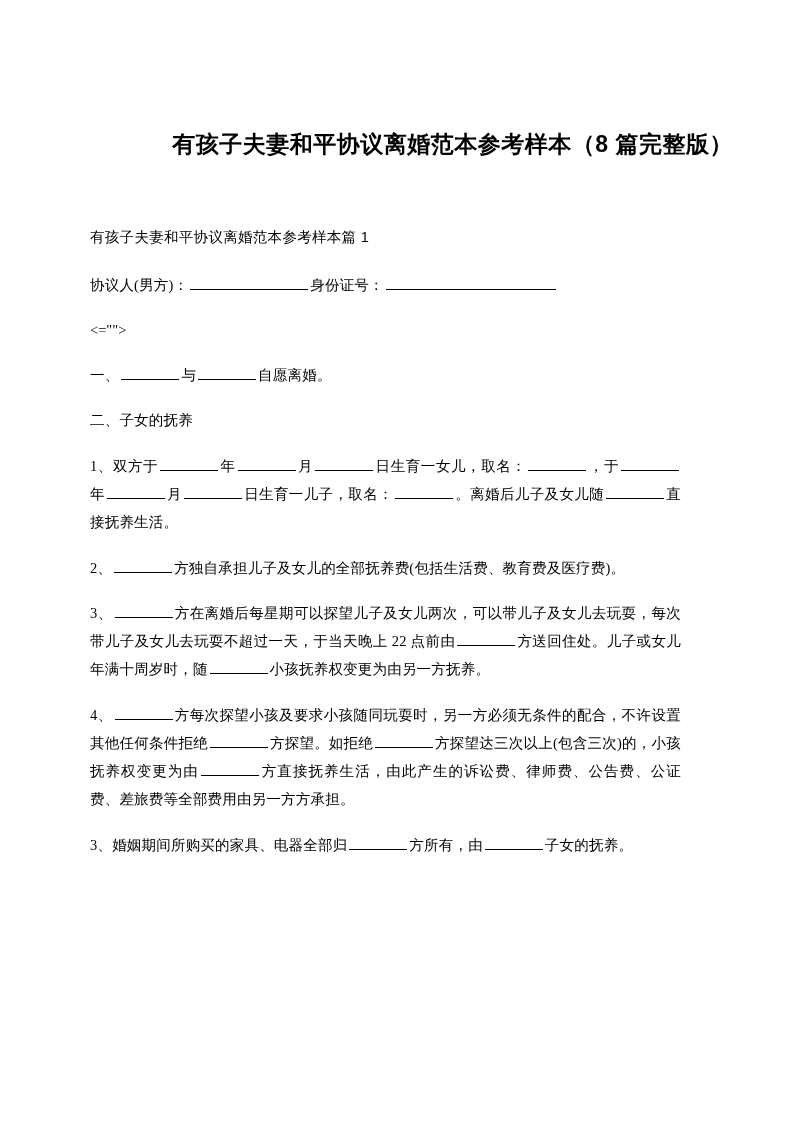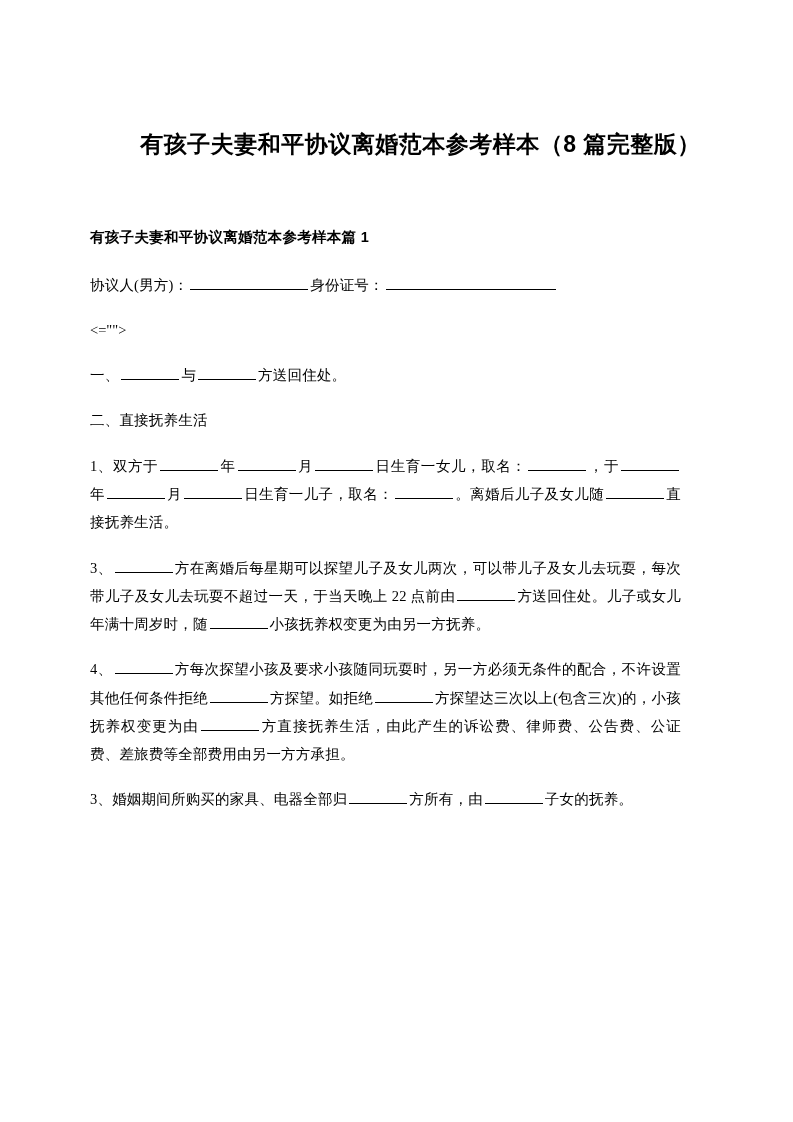--- a/index.html
+++ b/index.html
@@ -20,32 +20,32 @@
     height: 1122px;
     box-sizing: border-box;
     padding: 0;
     position: relative;
   }
   .doc-title {
     font-family: "Liberation Sans", "DejaVu Sans", sans-serif;
     font-weight: bold;
     font-size: 23px;
     line-height: 1.4;
-    text-align: center;
+    text-align: right;
     margin: 0;
     padding: 128px 60px 0 108px;
     letter-spacing: 0.5px;
   }
   .body-wrap {
     padding: 0 96px 0 90px;
     margin-top: 66px;
   }
   .sec-head {
     font-family: "Liberation Sans", "DejaVu Sans", sans-serif;
-    font-weight: bold;
+    font-weight: normal;
     font-size: 14.5px;
     line-height: 1.6;
     margin: 8px 0 22px 0;
     letter-spacing: 0.3px;
   }
   p.para {
     font-size: 14.5px;
     line-height: 1.95;
     margin: 0 16px 17px 0;
     text-align: justify;
@@ -79,29 +79,32 @@
     <div class="sec-head">有孩子夫妻和平协议离婚范本参考样本篇 1</div>
 
     <p class="para">
       <span>协议人(男方)：</span><span class="blank b-lg"></span><span>身份证号：</span><span class="blank b-xl"></span>
     </p>
 
 
     <p class="raw-tag">&lt;=""&gt;</p>
 
     <p class="para">
-      <span>一、</span><span class="blank b-sm"></span><span>与</span><span class="blank b-sm"></span><span>方送回住处。</span>
+      <span>一、</span><span class="blank b-sm"></span><span>与</span><span class="blank b-sm"></span><span>自愿离婚。</span>
     </p>
 
-    <p class="para">二、直接抚养生活</p>
+    <p class="para">二、子女的抚养</p>
 
     <p class="para">
       <span>1、双方于</span><span class="blank b-sm"></span><span>年</span><span class="blank b-sm"></span><span>月</span><span class="blank b-sm"></span><span>日生育一女儿，取名：</span><span class="blank b-sm"></span><span>，于</span><span class="blank b-sm"></span><span>年</span><span class="blank b-sm"></span><span>月</span><span class="blank b-sm"></span><span>日生育一儿子，取名：</span><span class="blank b-sm"></span><span>。离婚后儿子及女儿随</span><span class="blank b-sm"></span><span>直接抚养生活。</span>
     </p>
 
+    <p class="para">
+      <span>2、</span><span class="blank b-sm"></span><span>方独自承担儿子及女儿的全部抚养费(包括生活费、教育费及医疗费)。</span>
+    </p>
 
     <p class="para">
       <span>3、</span><span class="blank b-sm"></span><span>方在离婚后每星期可以探望儿子及女儿两次，可以带儿子及女儿去玩耍，每次带儿子及女儿去玩耍不超过一天，于当天晚上 22 点前由</span><span class="blank b-sm"></span><span>方送回住处。儿子或女儿年满十周岁时，随</span><span class="blank b-sm"></span><span>小孩抚养权变更为由另一方抚养。</span>
     </p>
 
     <p class="para">
       <span>4、</span><span class="blank b-sm"></span><span>方每次探望小孩及要求小孩随同玩耍时，另一方必须无条件的配合，不许设置其他任何条件拒绝</span><span class="blank b-sm"></span><span>方探望。如拒绝</span><span class="blank b-sm"></span><span>方探望达三次以上(包含三次)的，小孩抚养权变更为由</span><span class="blank b-sm"></span><span>方直接抚养生活，由此产生的诉讼费、律师费、公告费、公证费、差旅费等全部费用由另一方方承担。</span>
     </p>
 
 

